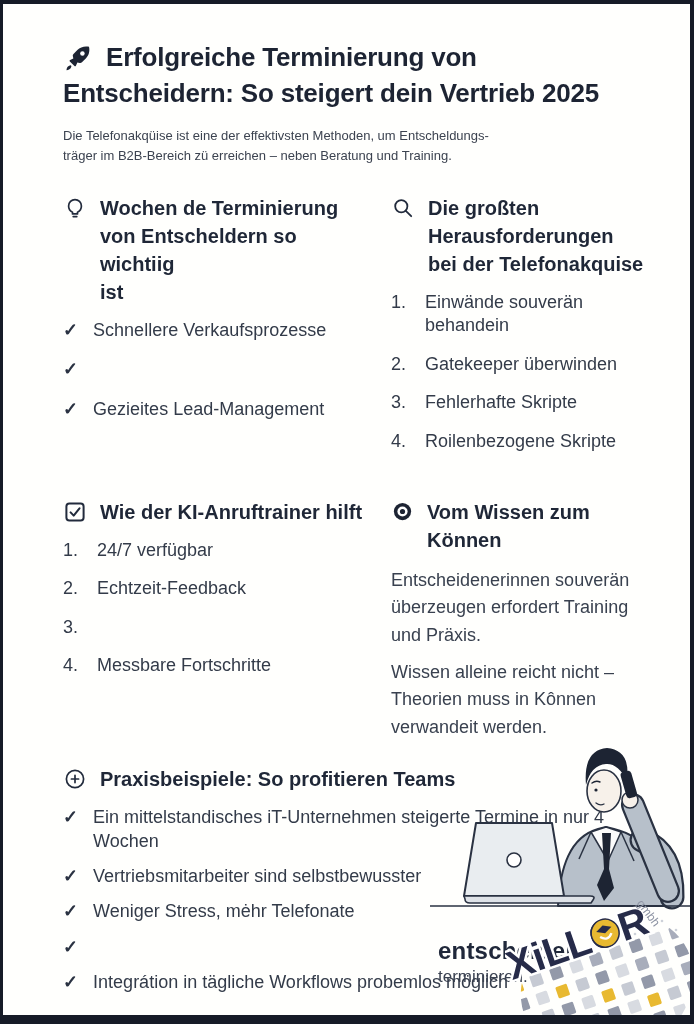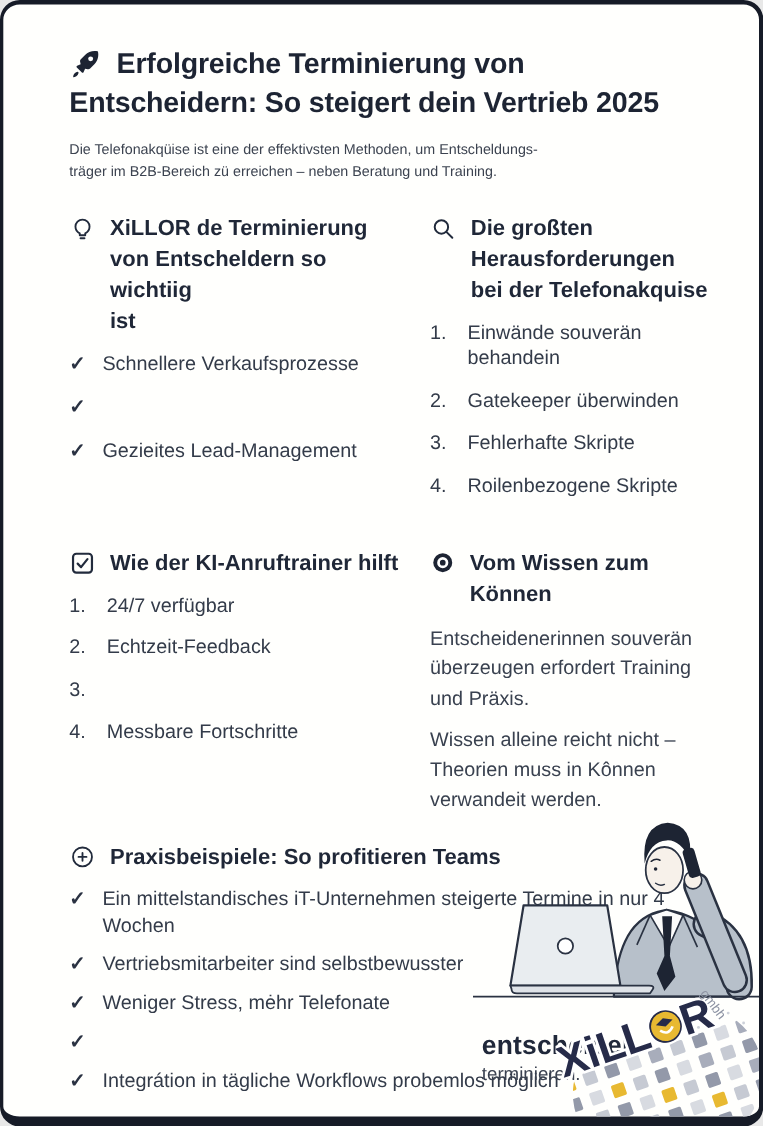--- a/index.html
+++ b/index.html
@@ -1,21 +1,21 @@
 <!DOCTYPE html>
 <html><head>
 <meta charset="utf-8">
 <style>
   html,body{margin:0;padding:0;background:#e8e8e8;}
   .page{
     width:694px;height:1024px;box-sizing:border-box;position:relative;overflow:hidden;
     background:#fffffd;
     border-left:3px solid #161b27;border-right:4px solid #161b27;
     border-top:4px solid #161b27;border-bottom:9px solid #161b27;
-    font-family:"Liberation Sans", sans-serif;color:#1d2433;border-radius:18px;
+    font-family:"Liberation Sans", sans-serif;color:#1d2433;
   }
   .content{padding:36px 28px 0 60px;}
   .title{font-size:26px;line-height:1.38;font-weight:700;color:#1d2433;margin:0 0 14px 0;letter-spacing:-0.2px;}
   .t-line1{display:flex;align-items:center;gap:13px;}
   .ico{display:inline-block;flex:0 0 auto;}
   .ico svg{display:block;}
   .intro{font-size:13px;line-height:1.55;color:#3c4350;margin:0 0 28px 0;}
   .grid{display:grid;grid-template-columns:302px 1fr;column-gap:26px;row-gap:30px;}
   .sec-head{display:flex;gap:13px;align-items:flex-start;font-size:20px;font-weight:700;color:#1f2737;line-height:1.4;margin:0 0 13px 0;}
   .sec-head .ico{padding-top:2px;}
@@ -58,21 +58,21 @@
     <div class="grid">
 
       <section>
         <h2 class="sec-head">
           <span class="ico">
             <svg width="24" height="24" viewBox="0 0 24 24" fill="none" stroke="#222b3c" stroke-width="1.7" stroke-linecap="round" stroke-linejoin="round">
               <path d="M9.5 16.2c-2.3-1.1-3.9-3.5-3.9-6.2A6.4 6.4 0 0 1 12 3.6a6.4 6.4 0 0 1 6.4 6.4c0 2.7-1.6 5.1-3.9 6.2v1.7h-5z"></path>
               <path d="M10.2 20.6h3.6"></path>
             </svg>
           </span>
-          <span><span>XiLLOR de Terminierung</span><br><span>von Entscheldern so wichtiig</span><br><span>ist</span></span>
+          <span><span>Wochen de Terminierung</span><br><span>von Entscheldern so wichtiig</span><br><span>ist</span></span>
         </h2>
         <ul class="checks">
           <li>
               <span class="check-mark">✓</span>
               <span>Schnellere Verkaufsprozesse</span>
             </li>
           <li>
               <span class="check-mark">✓</span>
             </li>
           <li>

